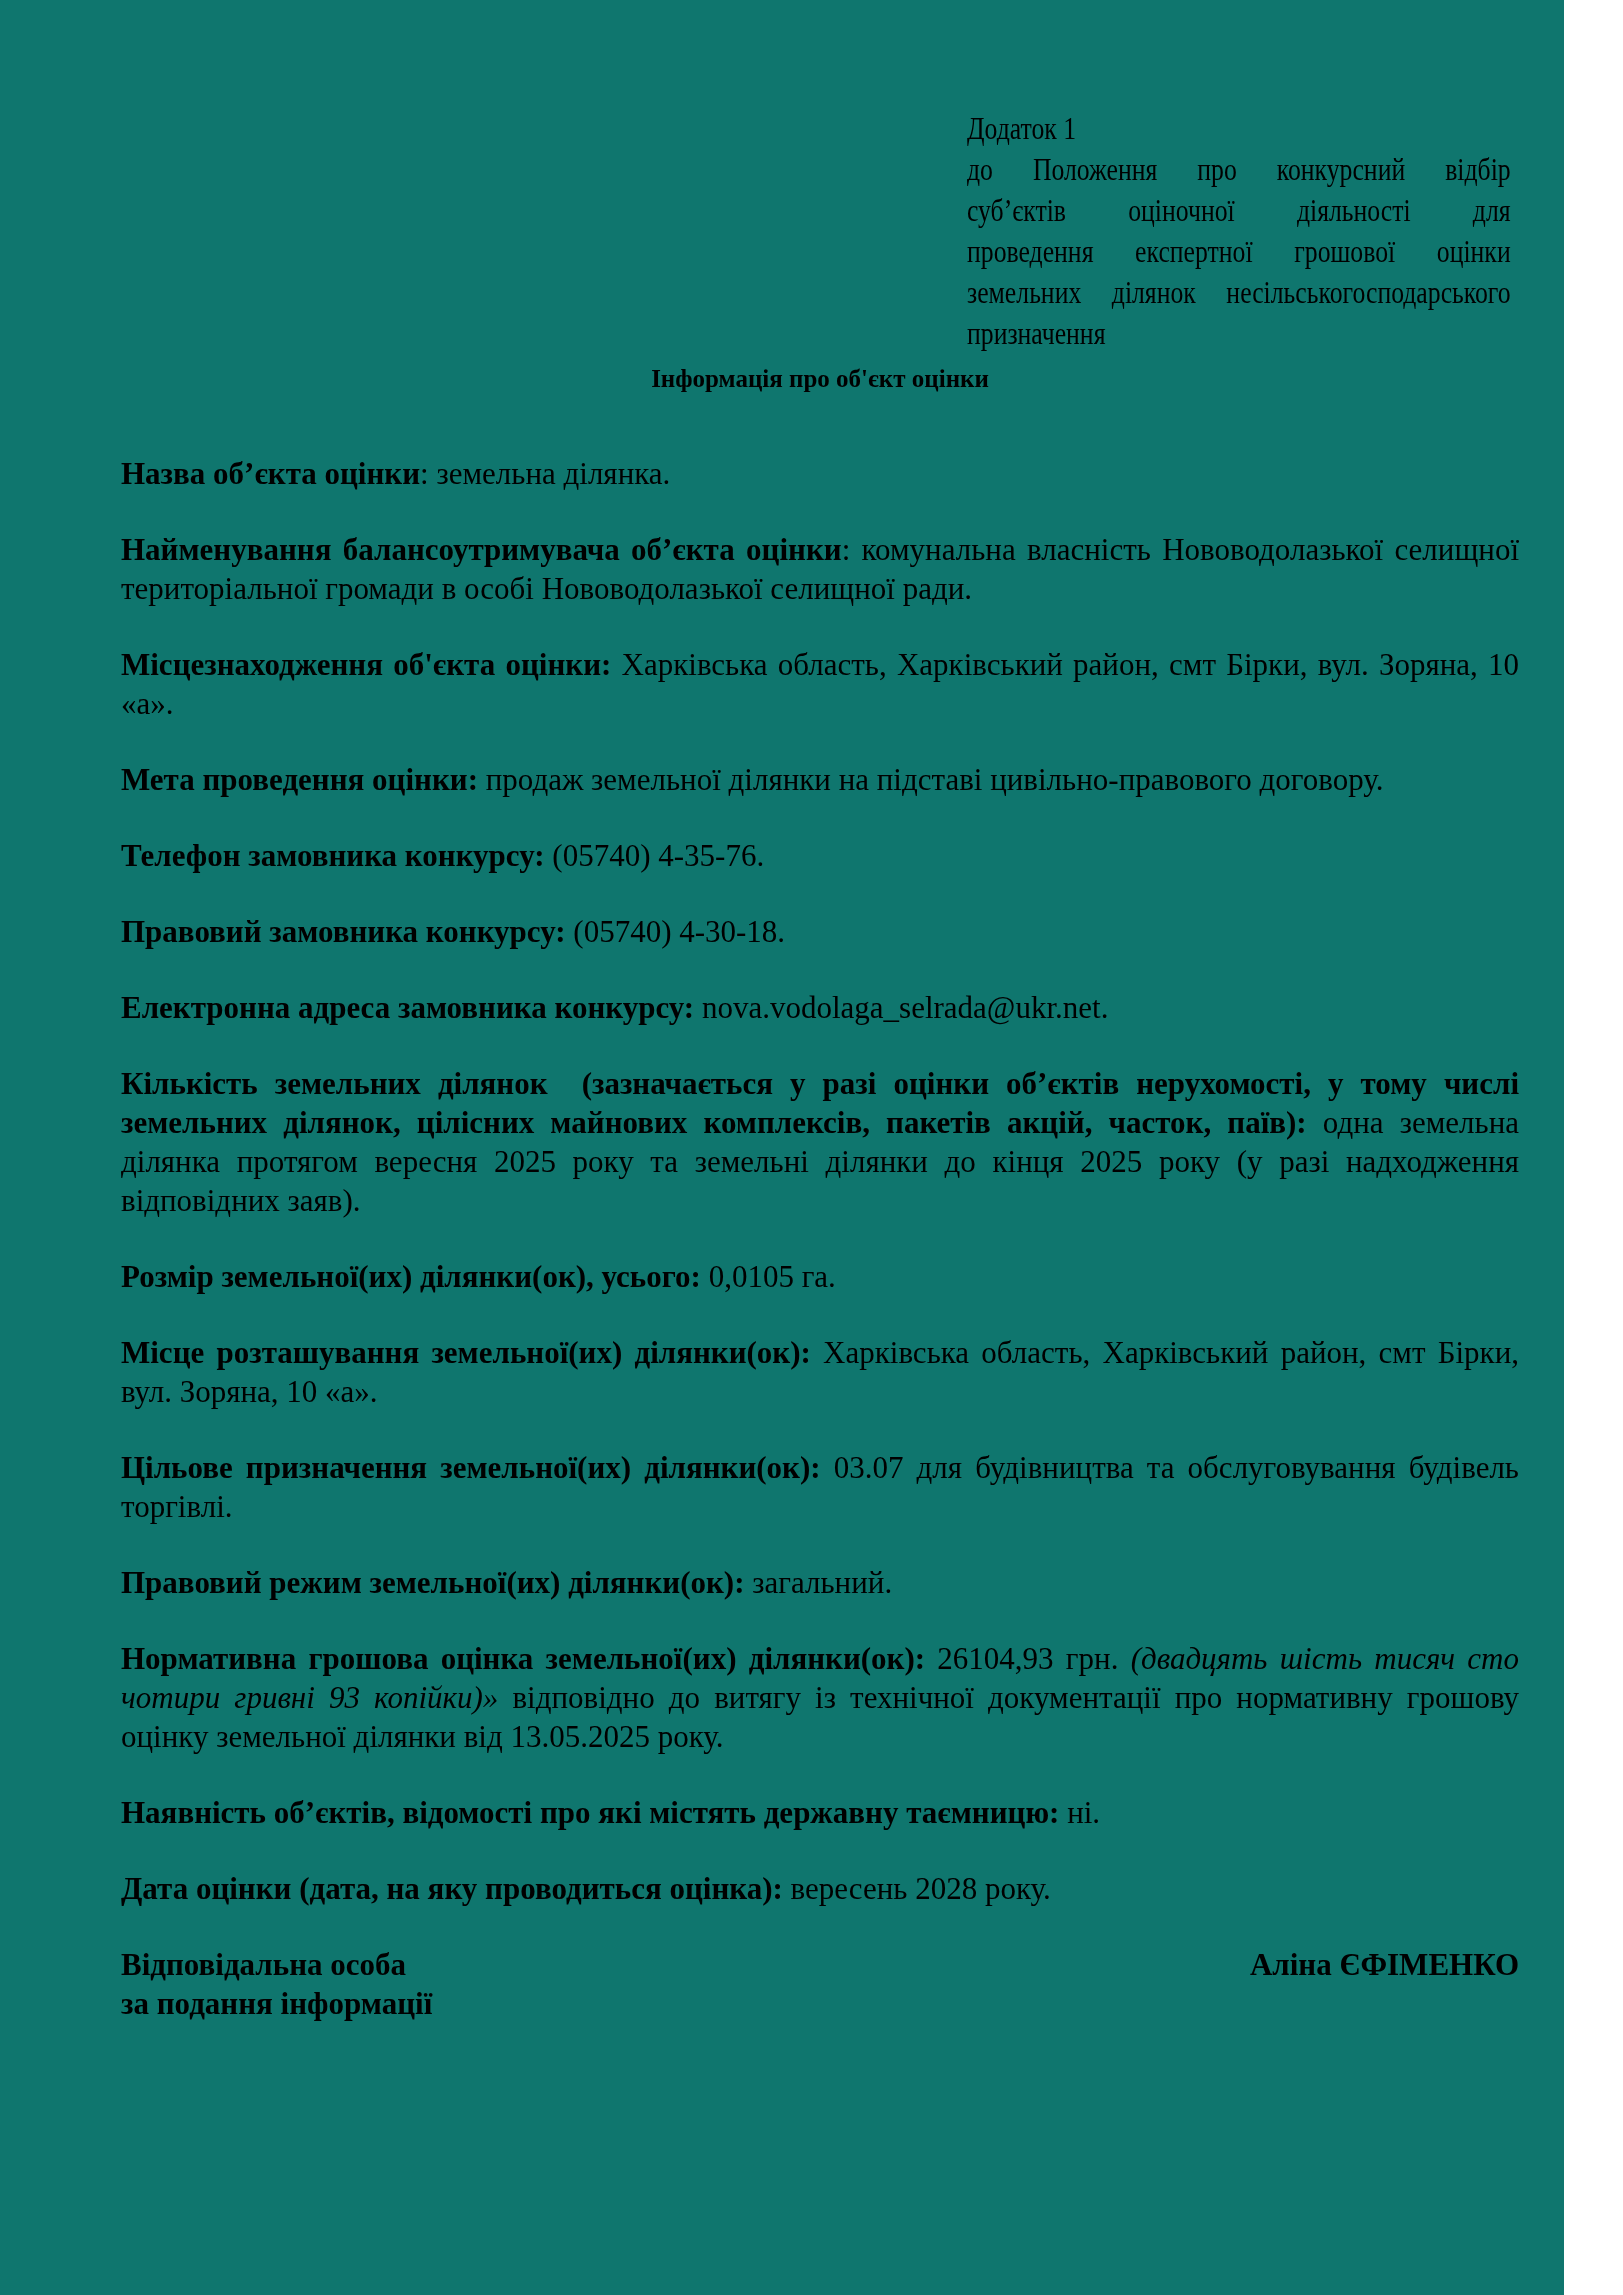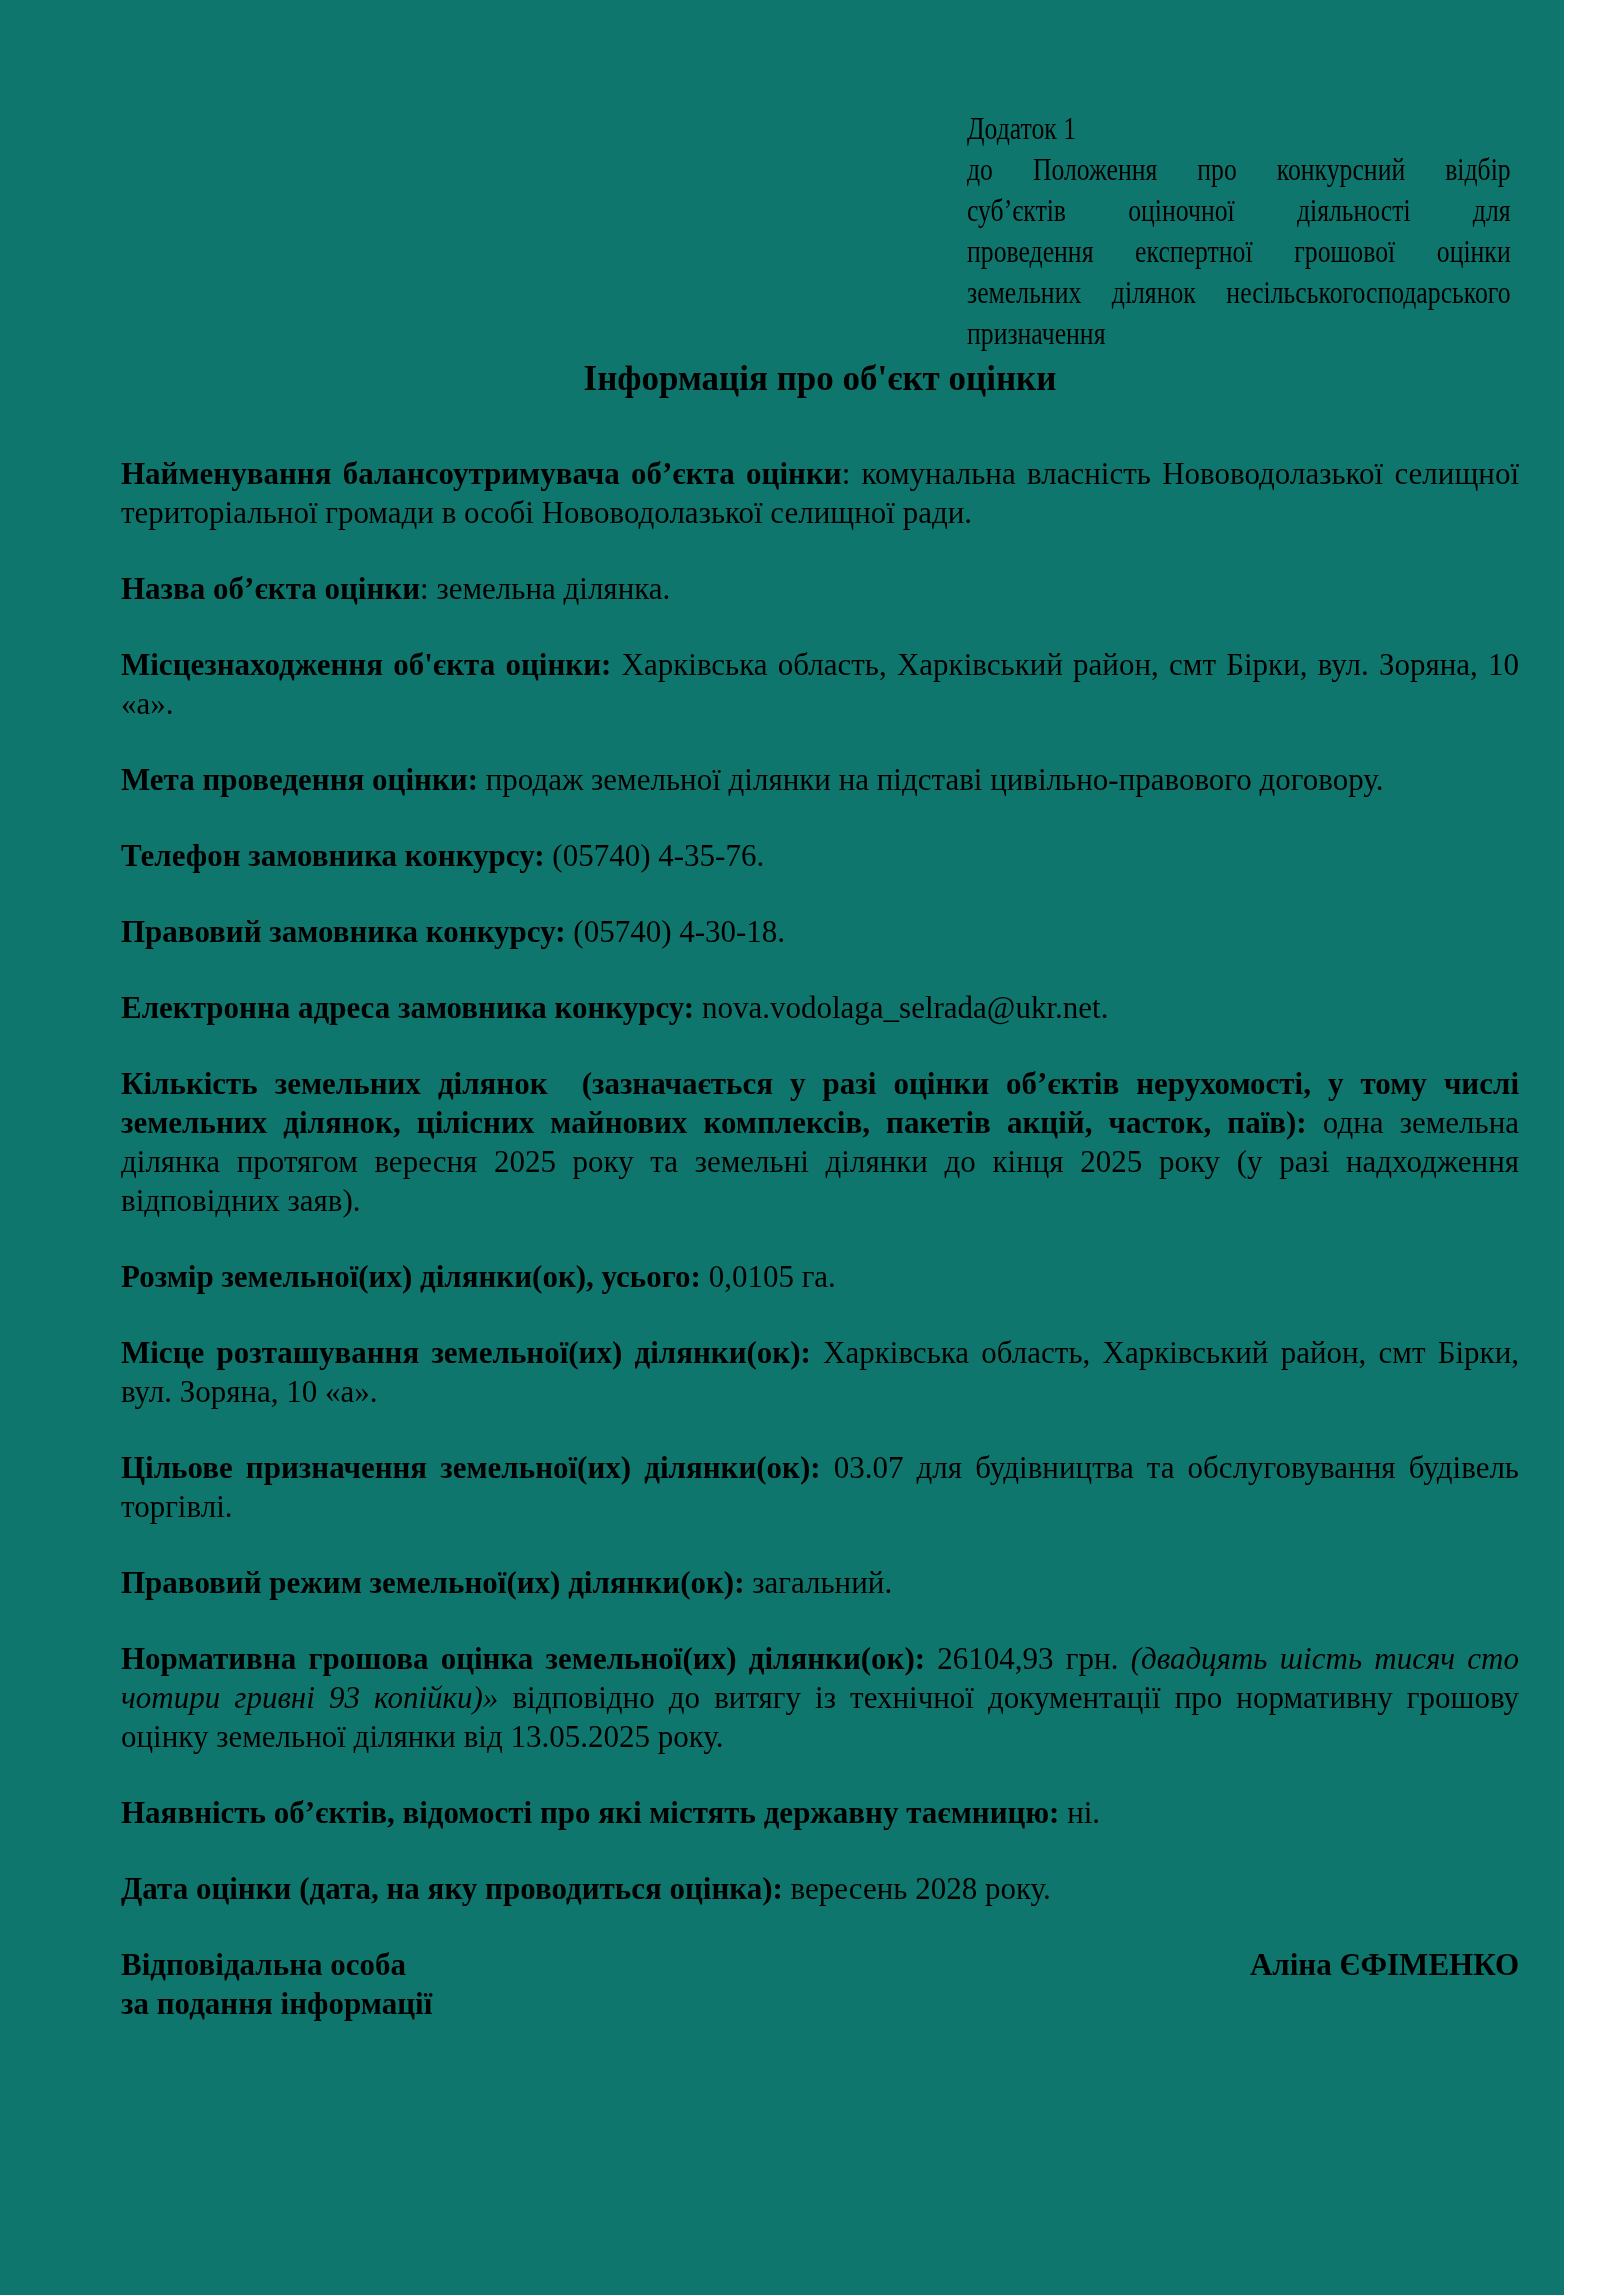--- a/index.html
+++ b/index.html
@@ -29,21 +29,21 @@
     transform-origin: 0 0;
   }
   .appendix .ln {
     text-align: justify;
   }
   .appendix .ln.stretch {
     text-align-last: justify;
   }
   
   .doc-title {
-    font-size: 35px;
+    font-size: 25px;
     line-height: 39px;
     font-weight: bold;
     text-align: center;
     margin: 5.2px 0 56px 0;
   }
   
   .field {
     font-size: 31px;
     line-height: 39px;
     text-align: justify;
@@ -72,23 +72,23 @@
     <div class="ln">Додаток 1</div>
     <div class="ln stretch">до Положення про конкурсний відбір</div>
     <div class="ln stretch">суб’єктів оціночної діяльності для</div>
     <div class="ln stretch">проведення експертної грошової оцінки</div>
     <div class="ln stretch">земельних ділянок несільськогосподарського</div>
     <div class="ln">призначення</div>
   </div>
 
   <h1 class="doc-title">Інформація про об'єкт оцінки</h1>
 
+  <p class="field"><span class="b">Назва об’єкта оцінки</span><span>: земельна ділянка.</span></p>
+
   <p class="field"><span class="b">Найменування балансоутримувача об’єкта оцінки</span><span>: комунальна власність Нововодолазької селищної територіальної громади в особі Нововодолазької селищної ради.</span></p>
-
-  <p class="field"><span class="b">Назва об’єкта оцінки</span><span>: земельна ділянка.</span></p>
 
   <p class="field"><span class="b">Місцезнаходження об'єкта оцінки:</span><span> Харківська область, Харківський район, смт Бірки, вул. Зоряна, 10 «а».</span></p>
 
   <p class="field"><span class="b">Мета проведення оцінки:</span><span> продаж земельної ділянки на підставі цивільно-правового договору.</span></p>
 
   <p class="field"><span class="b">Телефон замовника конкурсу:</span><span> (05740) 4-35-76.</span></p>
 
   <p class="field"><span class="b">Правовий замовника конкурсу:</span><span> (05740) 4-30-18.</span></p>
 
   <p class="field"><span class="b">Електронна адреса замовника конкурсу:</span><span> nova.vodolaga_selrada@ukr.net.</span></p>

